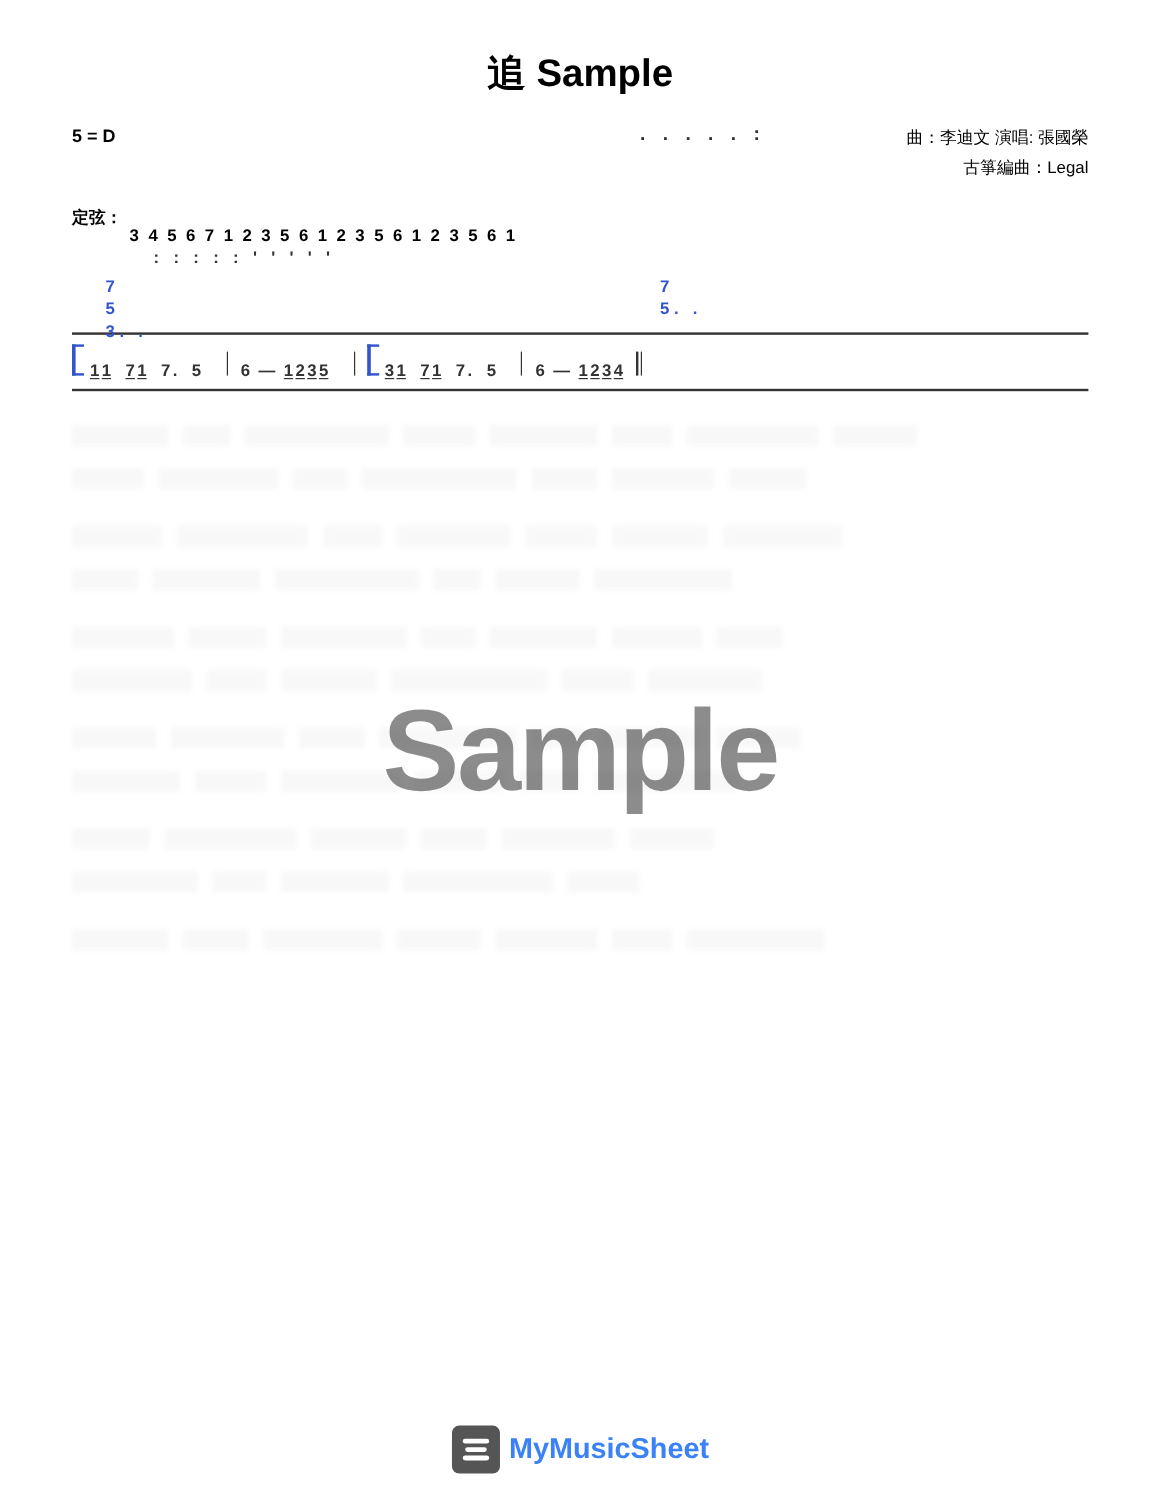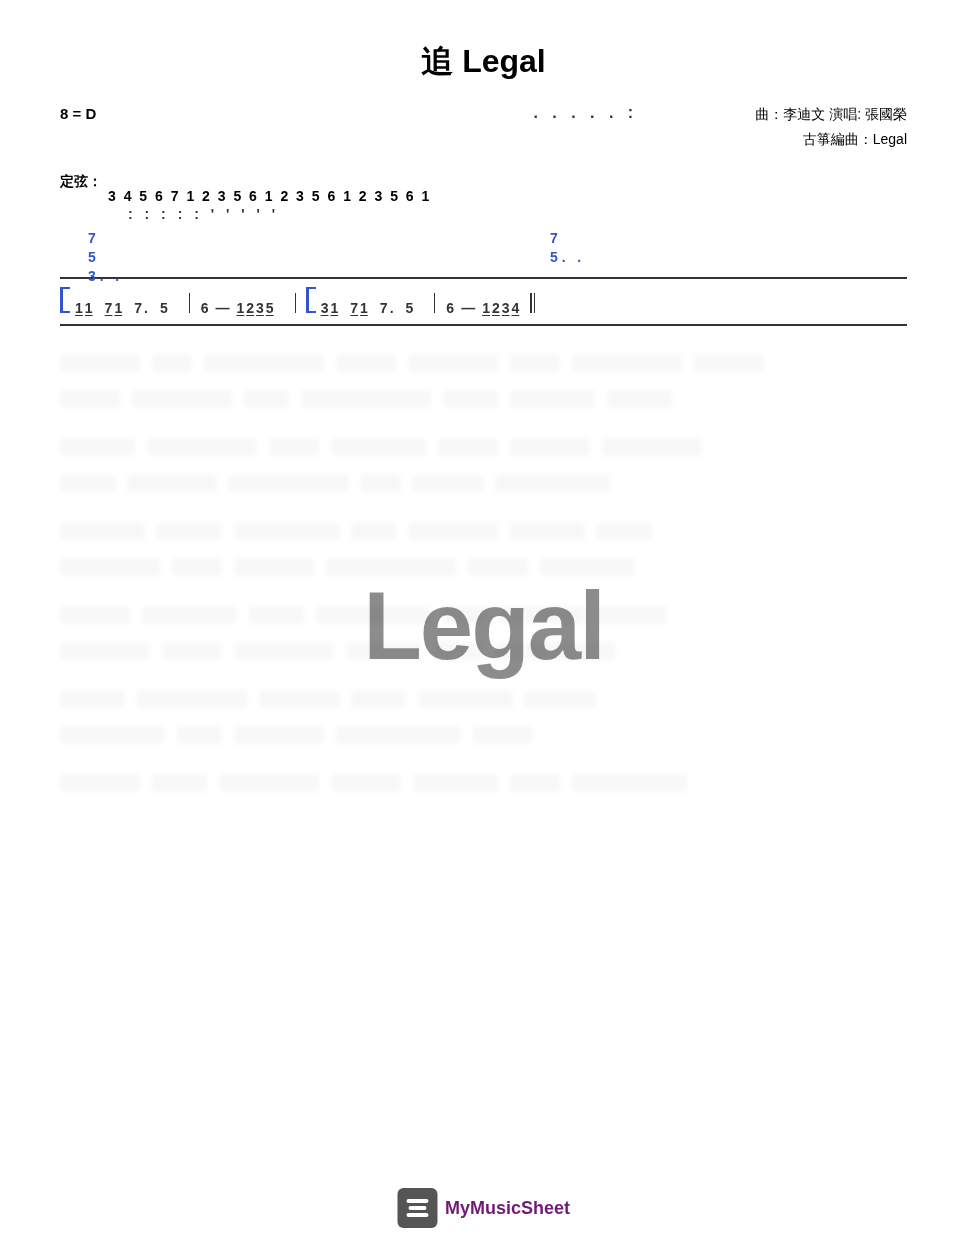--- a/index.html
+++ b/index.html
@@ -155,23 +155,23 @@
       padding: 6px;
     }
 
     .logo-icon .bar {
       background: white;
       height: 4px;
       border-radius: 2px;
     }
 
     .logo-text {
-      font-size: 18px;
-      font-weight: bold;
-      color: #701a75;
+      font-size: 24px;
+      font-weight: bold;
+      color: #3b82f6;
       font-family: Arial, sans-serif;
     }
 
     
     .top-dots {
       text-align: center;
       font-size: 16px;
       letter-spacing: 5px;
       margin-bottom: 0;
       padding-left: 320px;
@@ -239,26 +239,26 @@
       height: 20px;
       background: #333;
     }
   </style>
 </head>
 <body>
 
 <div class="page">
 
   <div class="title-section">
-    <span class="main-title">追 Legal</span>
+    <span class="main-title">追 Sample</span>
   </div>
 
   <div class="meta-section">
     <div class="meta-left">
-      <div>8 = D</div>
+      <div>5 = D</div>
     </div>
     <div style="flex:1; text-align:center; padding-top:2px;">
       <div class="top-dots">. . . . . :</div>
     </div>
     <div class="meta-right">
       <div>曲：李迪文 演唱: 張國榮</div>
       <div>古箏編曲：Legal</div>
     </div>
   </div>
 
@@ -443,21 +443,21 @@
       <div class="faded-block" style="width:55px;"></div>
       <div class="faded-block" style="width:100px;"></div>
       <div class="faded-block" style="width:70px;"></div>
       <div class="faded-block" style="width:85px;"></div>
       <div class="faded-block" style="width:50px;"></div>
       <div class="faded-block" style="width:115px;"></div>
     </div>
   </div>
 
   <div class="sample-overlay">
-    <div class="sample-text">Legal</div>
+    <div class="sample-text">Sample</div>
   </div>
 
   <div class="logo-section">
     <div class="logo-icon">
       <div class="bar" style="width:22px;"></div>
       <div class="bar" style="width:18px;"></div>
       <div class="bar" style="width:22px;"></div>
     </div>
     <span class="logo-text">MyMusicSheet</span>
   </div>

